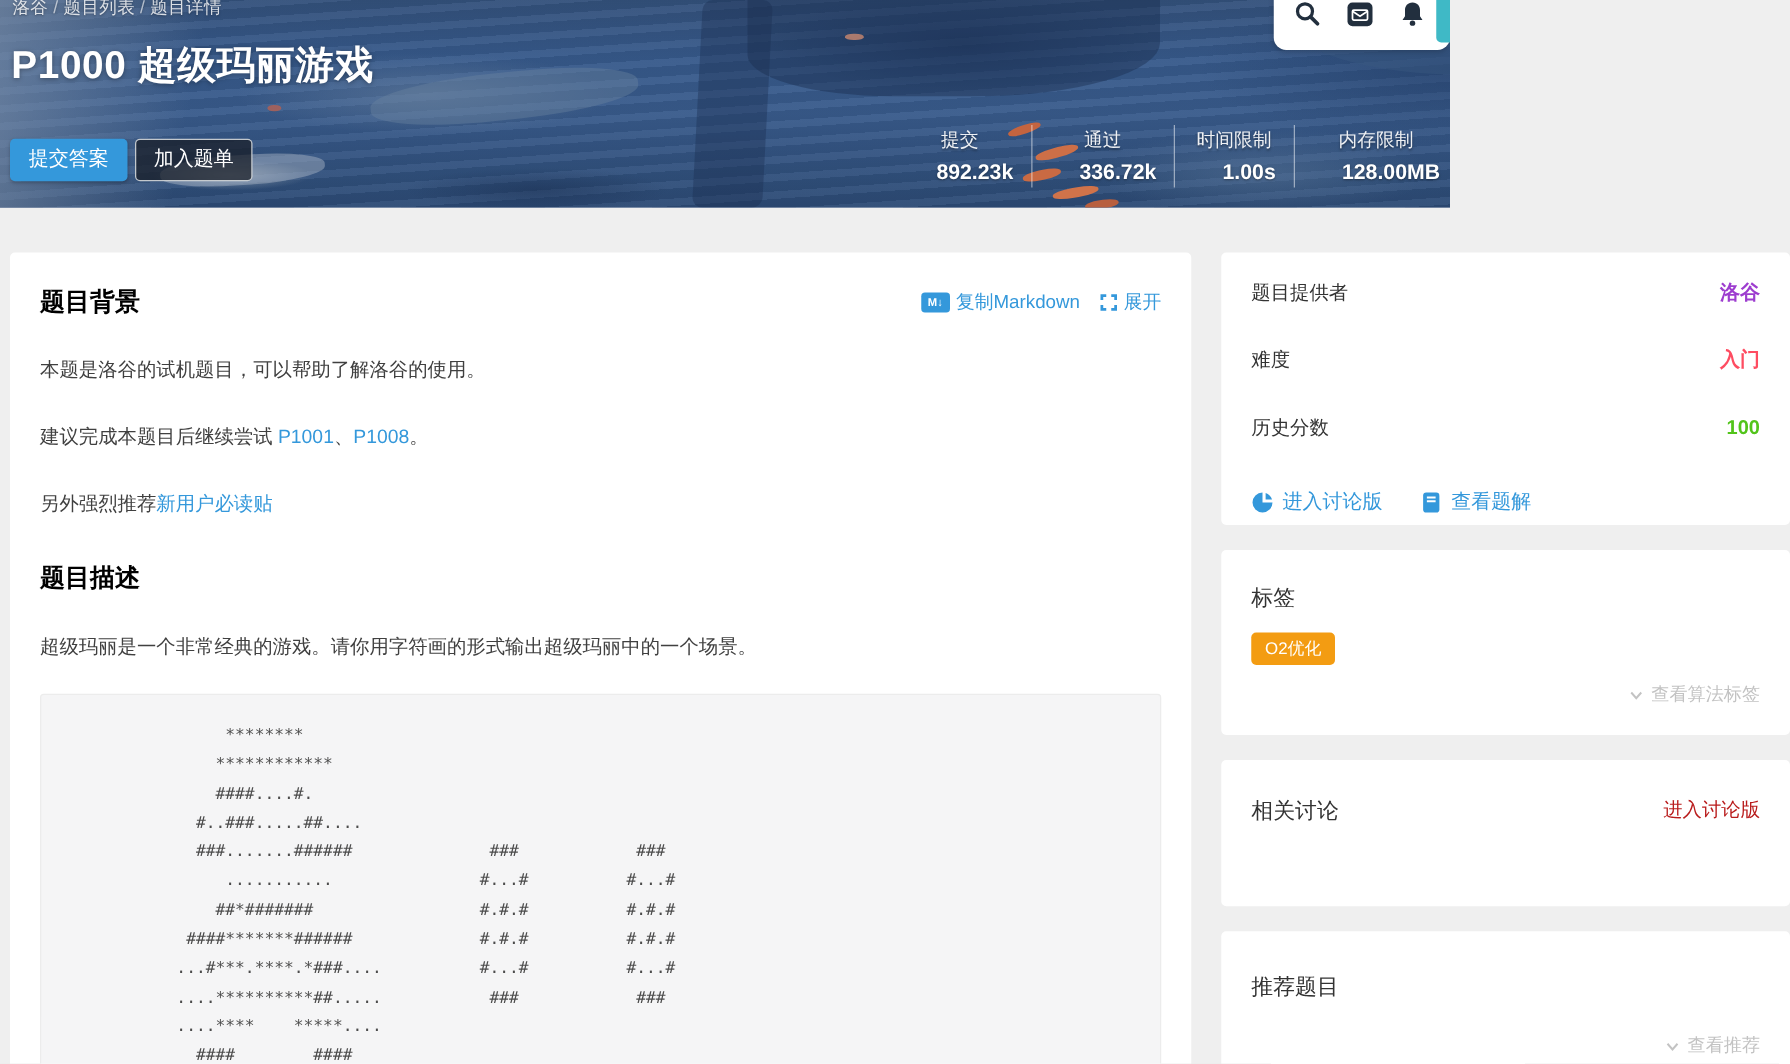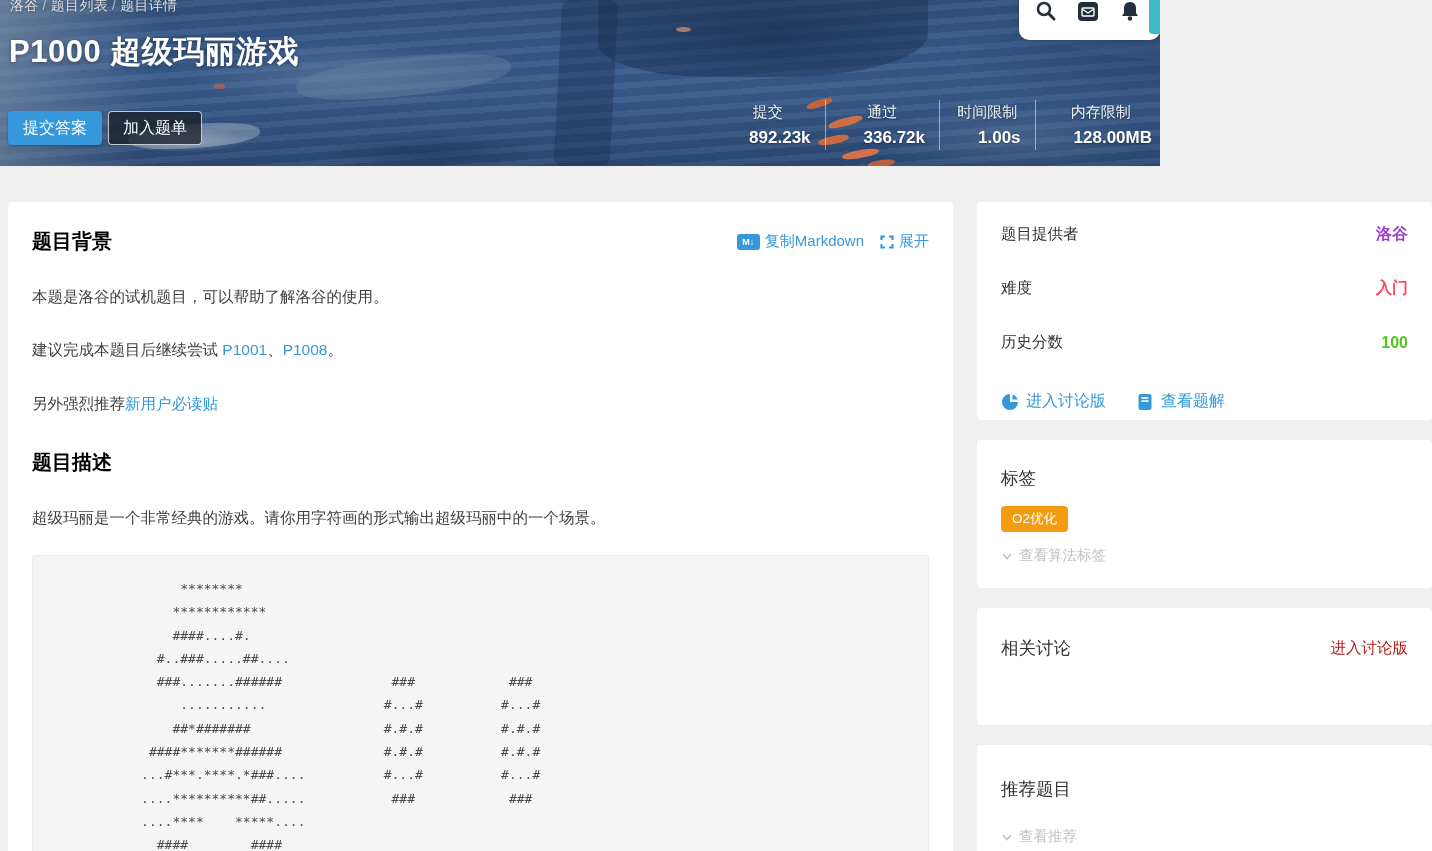--- a/index.html
+++ b/index.html
@@ -97,21 +97,21 @@
   .val-green { color:#52c41a; }
   .info-links { display:flex; gap:30px; margin-top:38px; }
   .info-link { display:inline-flex; align-items:center; gap:7px; color:#3498db;
                font-size:16px; text-decoration:none; cursor:pointer; }
   
   h3.side-head { font-size:17.5px; color:#333; font-weight:normal; }
   .side-head-row { display:flex; justify-content:space-between; align-items:center; }
   .side-link { color:#b91c1c; font-size:15.5px; text-decoration:none; cursor:pointer; }
   .tag-badge { display:inline-block; margin-top:16px; background:#f39c12; color:#fff;
                font-size:13.5px; padding:4px 11px; border-radius:4px; cursor:pointer; }
-  .toggle-row { display:flex; justify-content:flex-start; align-items:center; gap:6px;
+  .toggle-row { display:flex; justify-content:flex-end; align-items:center; gap:6px;
                 color:#c3c3c3; font-size:14.5px; cursor:pointer;font-family:Liberation Serif, serif; }
   .tr1 { margin-top:14px; } .tr2 { margin-top:22px; } .tr3 { margin-top:26px; }
 </style>
 </head>
 <body>
 
 <div class="screen">
 
   <div class="hero">
 

